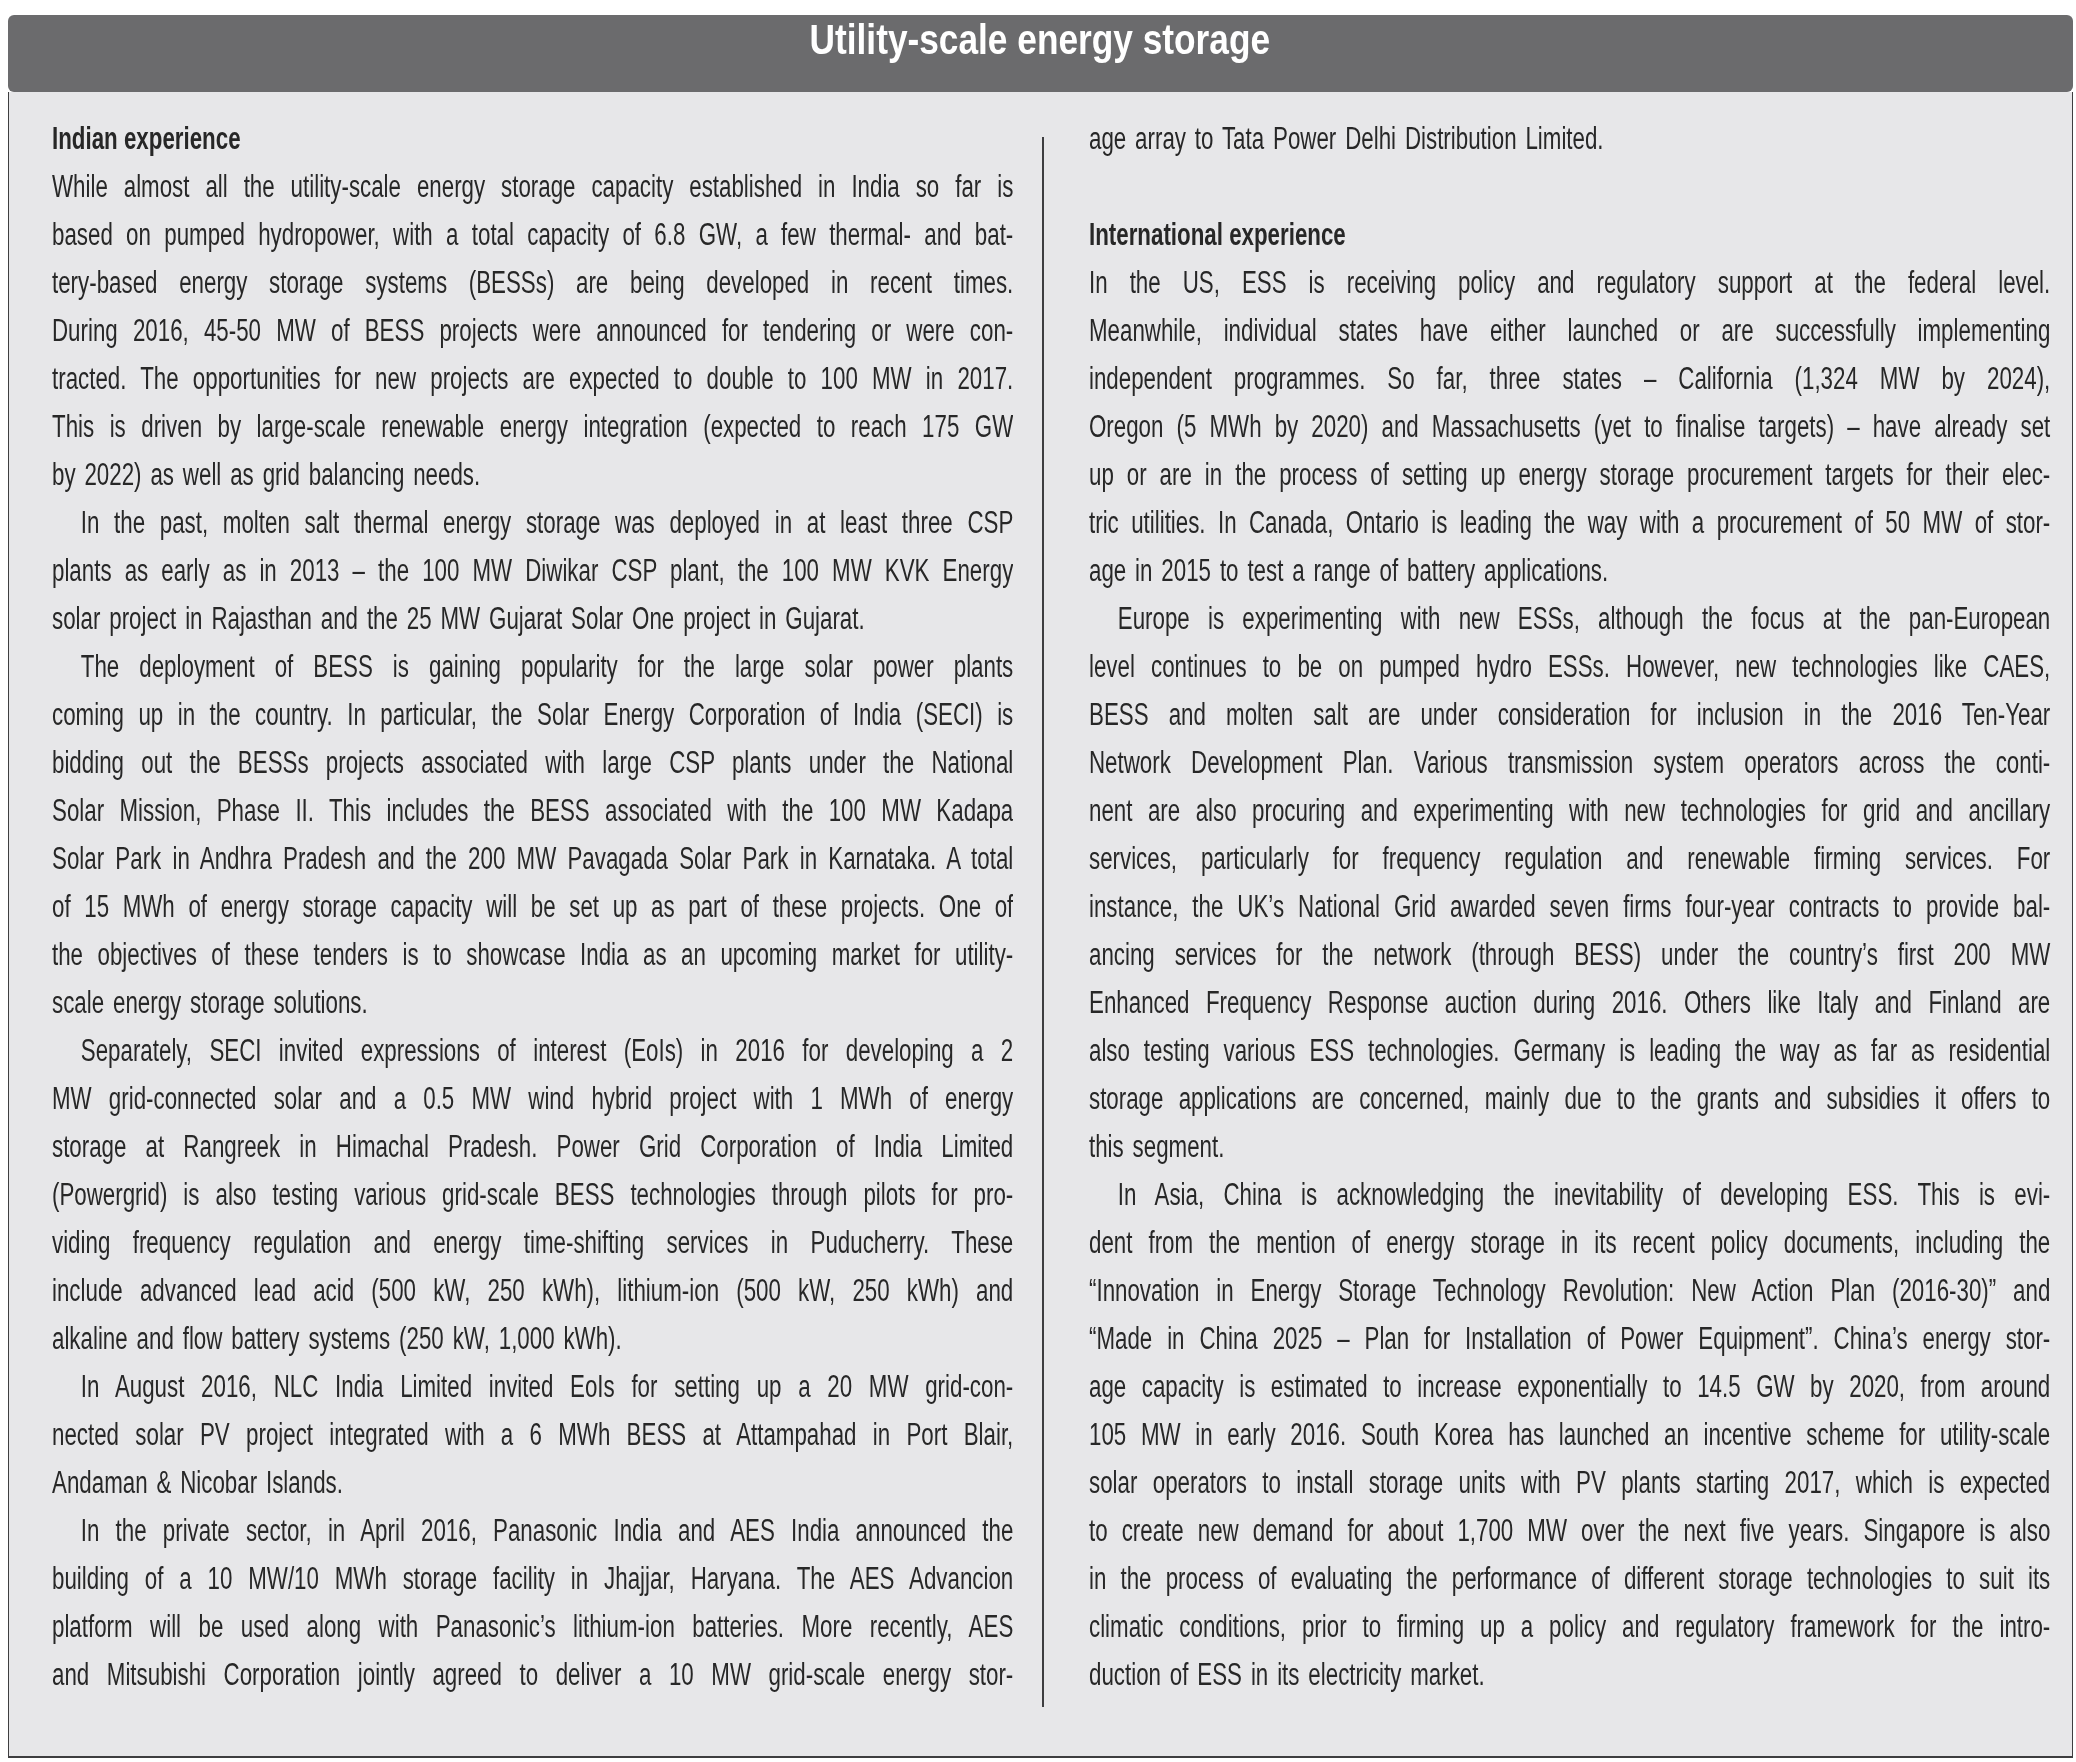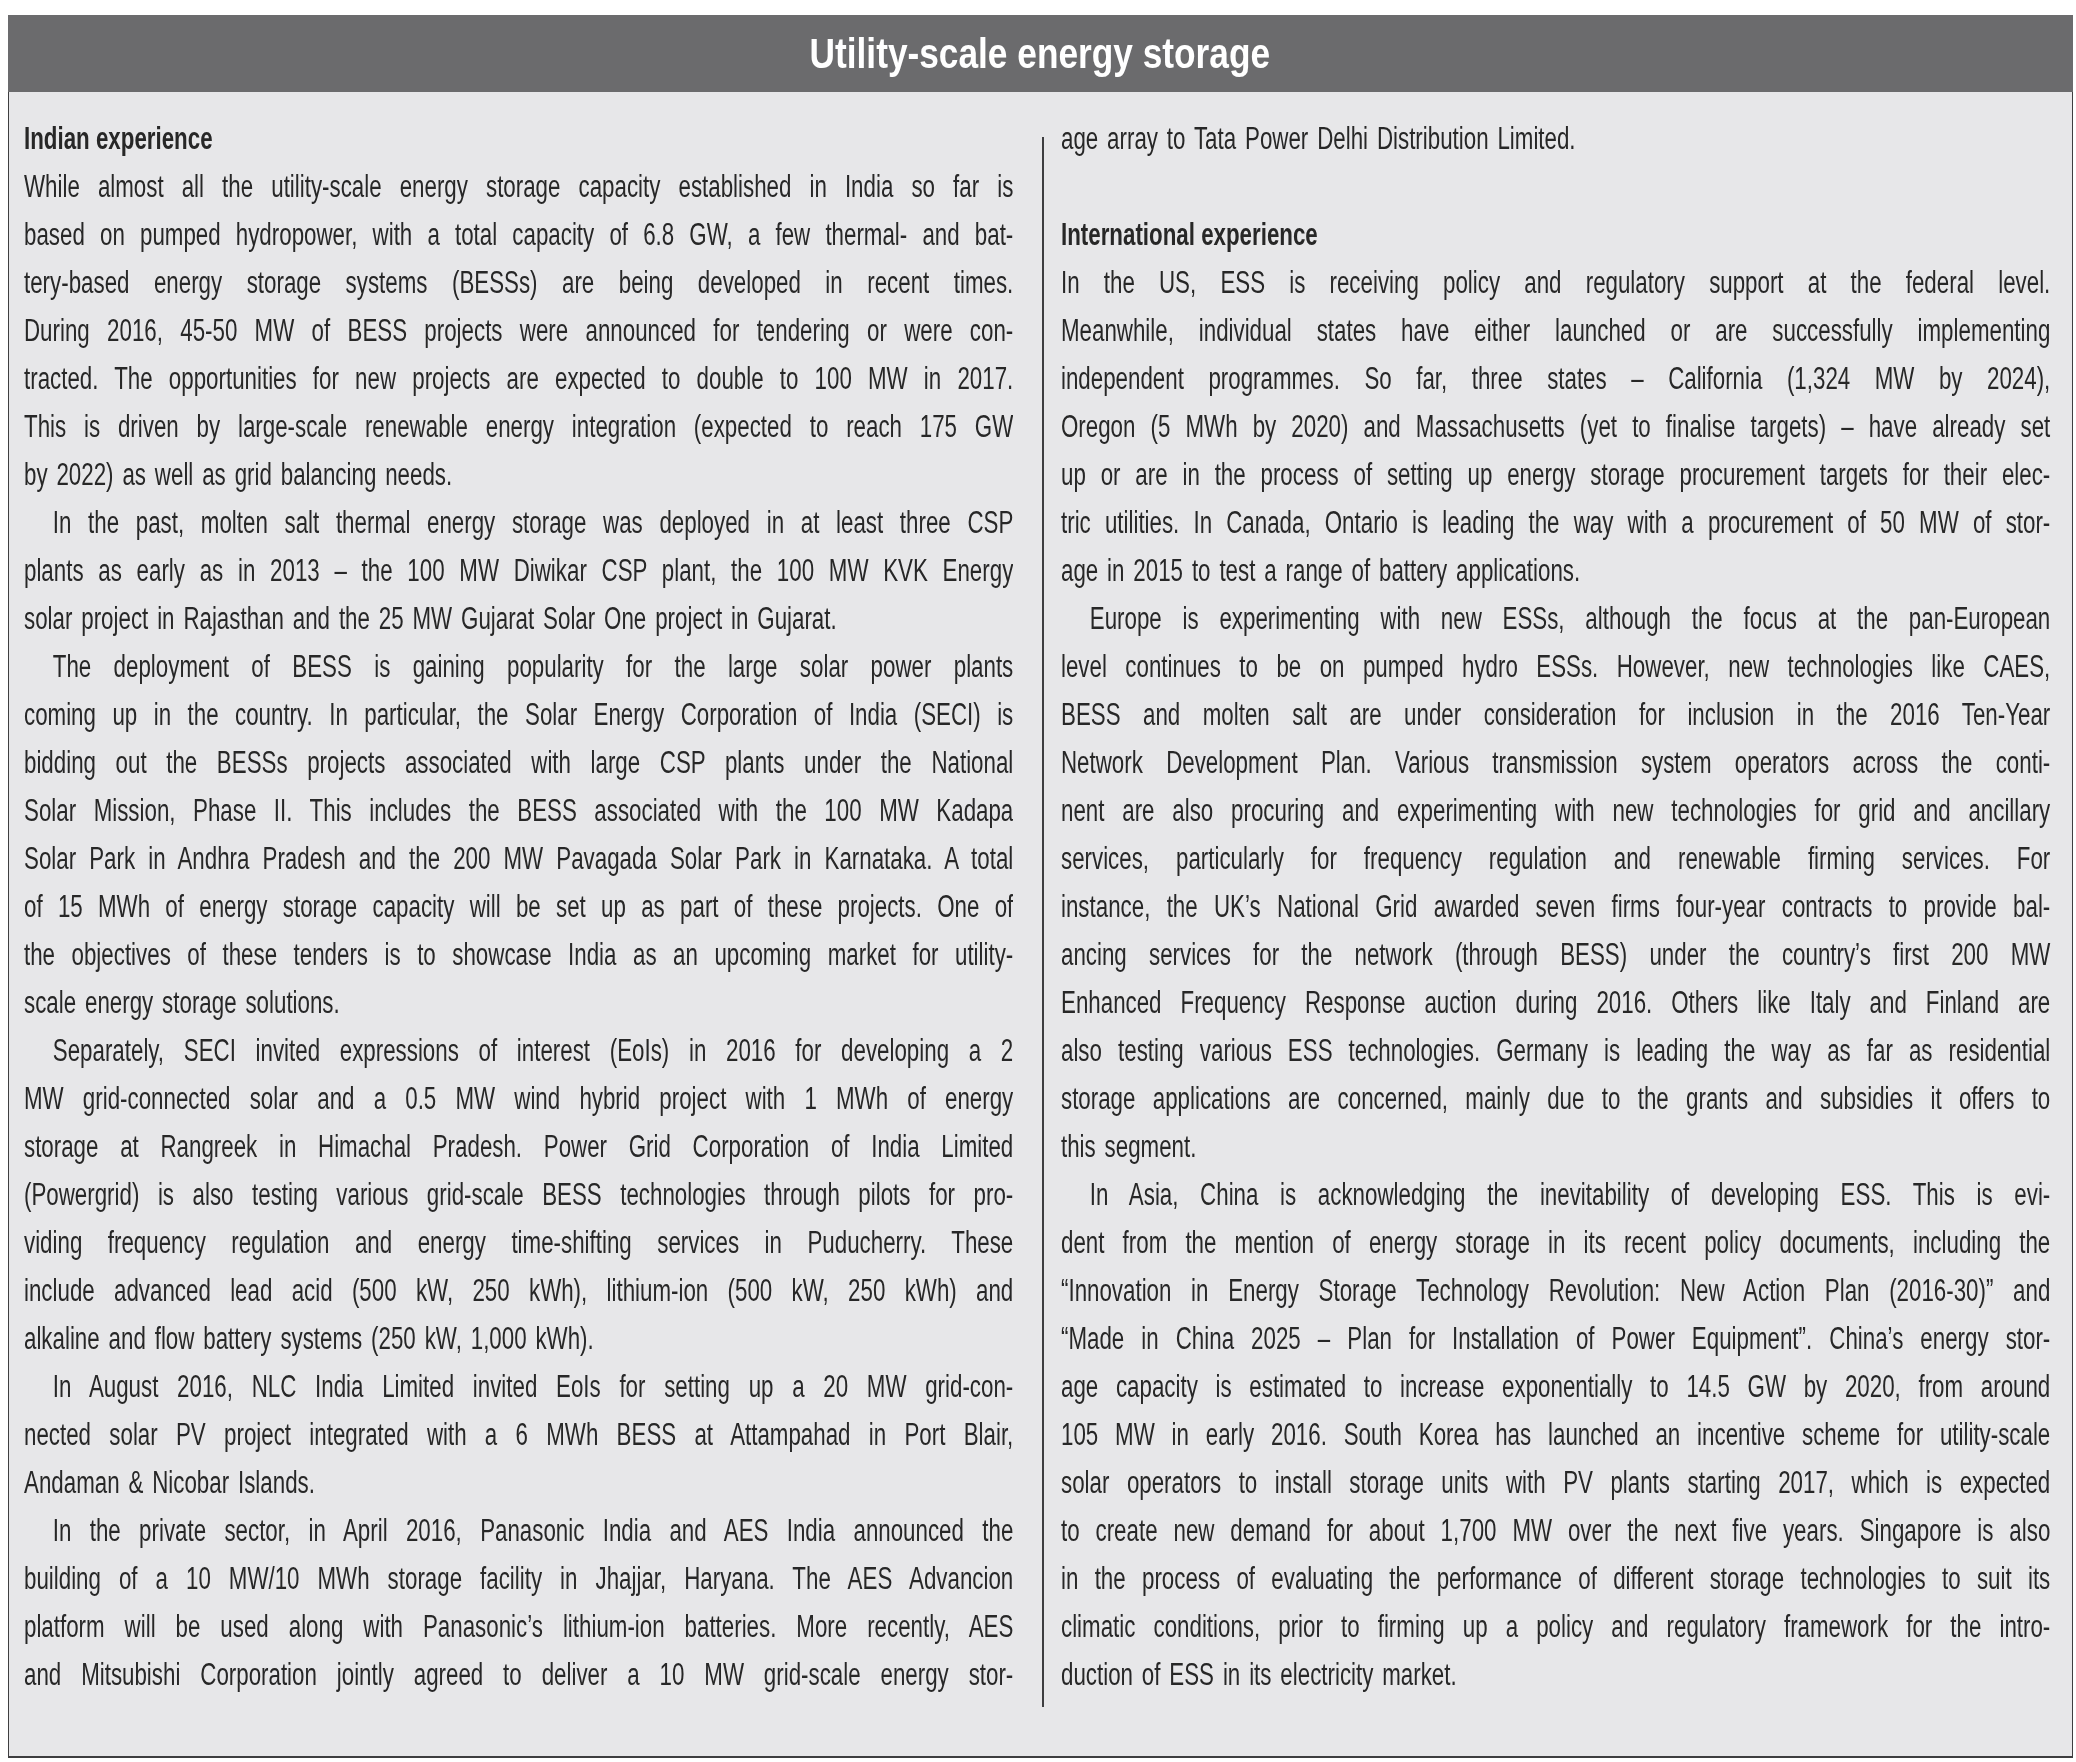--- a/index.html
+++ b/index.html
@@ -14,42 +14,42 @@
   .panel {
     position: absolute;
     left: 7.7px;
     top: 15.4px;
     width: 2065px;
   }
   .panel-header {
     height: 77px;
     background: var(--header-bg, #6b6b6d);
     display: flex;
-    align-items: center;
     justify-content: center;
+    border-radius: 6px;
   }
   .panel-title {
     color: var(--title-text, #ffffff);
     font-weight: bold;
     font-size: 43px;
     letter-spacing: 0px;
     transform: scaleX(0.82);
     white-space: nowrap;
   }
   .panel-body {
     box-sizing: border-box;
     height: 1666px;
     background: var(--panel-bg, #e7e7e9);
     border: 1.9px solid var(--border-col, #3e3e40);
     border-top: none;
     border-bottom-width: 2.9px;
     display: flex;
     padding: 23px 21px 0 15.4px;
   }
-  .col { flex: 1 1 0; overflow: hidden; }
+  .col { flex: 1 1 0; overflow: hidden; margin-left: 28px; }
   .col-inner {
     width: 138.9%;
     transform: scaleX(0.72);
     transform-origin: 0 0;
     color: var(--text-col, #272727);
     font-size: 31px;
     line-height: 48px;
   }
   .divider {
     flex: none;

